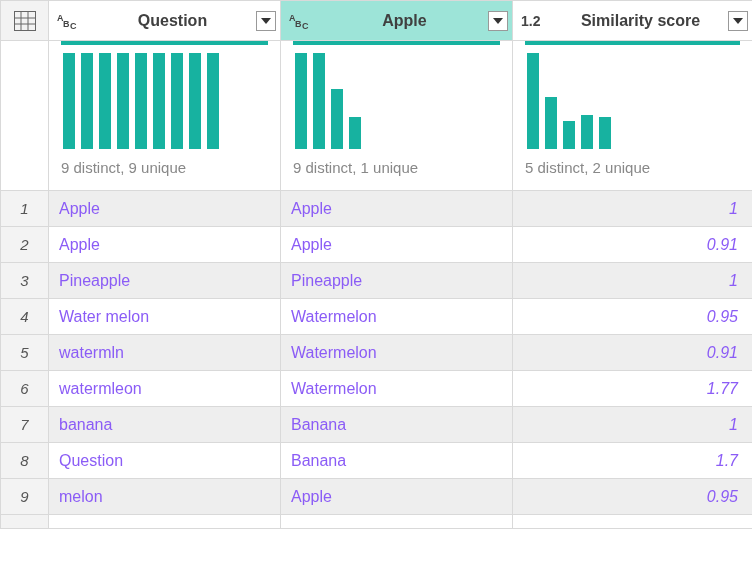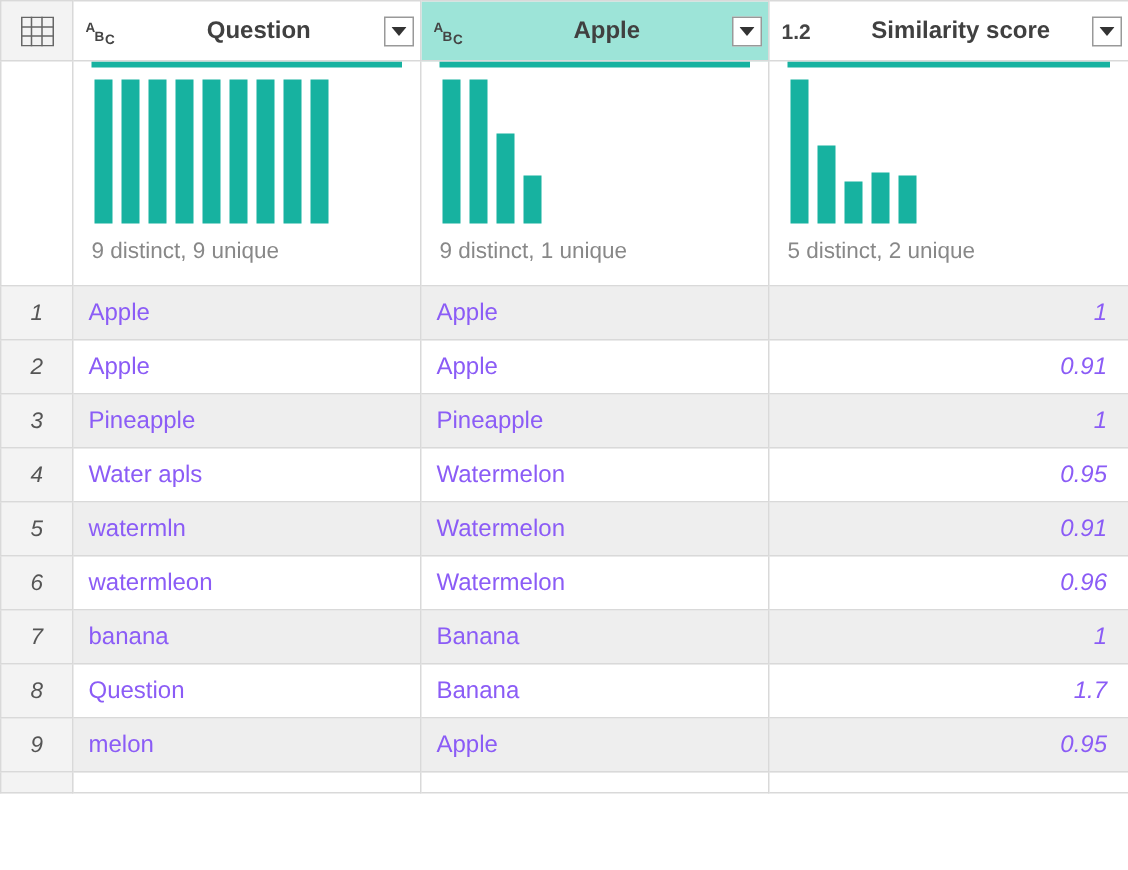--- a/index.html
+++ b/index.html
@@ -267,35 +267,35 @@
           <td class="dcell num">0.91</td>
         </tr>
         <tr>
           <td class="rownum">3</td>
           <td class="dcell">Pineapple</td>
           <td class="dcell">Pineapple</td>
           <td class="dcell num">1</td>
         </tr>
         <tr>
           <td class="rownum">4</td>
-          <td class="dcell">Water apls</td>
+          <td class="dcell">Water melon</td>
           <td class="dcell">Watermelon</td>
           <td class="dcell num">0.95</td>
         </tr>
         <tr>
           <td class="rownum">5</td>
           <td class="dcell">watermln</td>
           <td class="dcell">Watermelon</td>
           <td class="dcell num">0.91</td>
         </tr>
         <tr>
           <td class="rownum">6</td>
           <td class="dcell">watermleon</td>
           <td class="dcell">Watermelon</td>
-          <td class="dcell num">0.96</td>
+          <td class="dcell num">1.77</td>
         </tr>
         <tr>
           <td class="rownum">7</td>
           <td class="dcell">banana</td>
           <td class="dcell">Banana</td>
           <td class="dcell num">1</td>
         </tr>
         <tr>
           <td class="rownum">8</td>
           <td class="dcell">Question</td>

